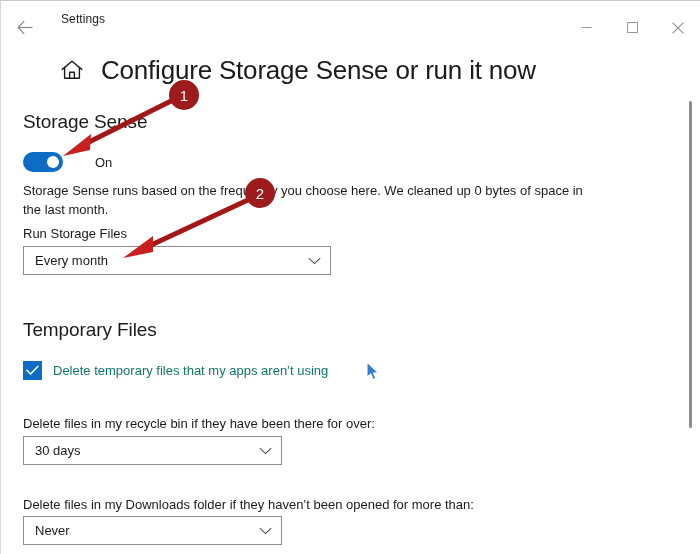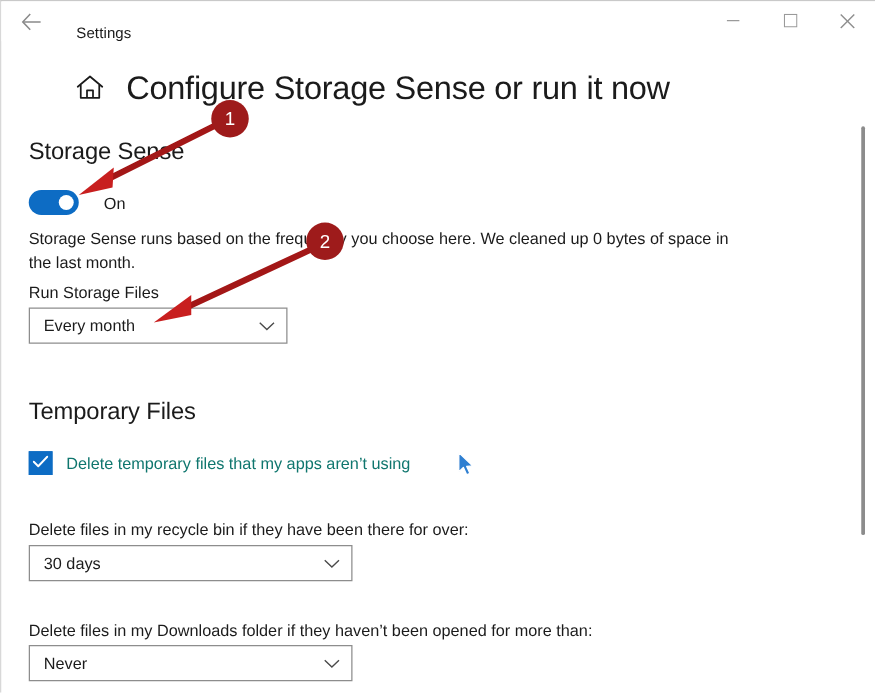--- a/index.html
+++ b/index.html
@@ -20,26 +20,26 @@
     background: #ffffff;
     box-sizing: border-box;
     border-left: 1px solid #d8d8d8;
     border-top: 1px solid #c9c9c9;
     overflow: hidden;
   }
 
   
   #title-bar {
     position: absolute;
-    top: 0; left: 0;
+    top: 11px; left: 0;
     width: 700px;
     height: 32px;
     background: #ffffff;
     display: flex;
-    align-items: flex-end;
+    align-items: flex-start;
   }
   #back-button {
     width: 44px;
     height: 31px;
     display: flex;
     align-items: center;
     justify-content: center;
     margin-left: 2px;
   }
   #back-button svg { display: block; }
@@ -132,21 +132,21 @@
     width: 12px;
     height: 12px;
     border-radius: 50%;
     background: #ffffff;
     top: 4px;
     right: 4px;
   }
   #toggle-state-label {
     font-size: 13px;
     color: #1b1b1b;
-    margin-left: 20px;
+    margin-left: 32px;
     white-space: nowrap;
   }
 
   #storage-sense-description {
     position: absolute;
     left: 22px;
     top: 84px;
     width: 560px;
     font-size: 13px;
     line-height: 19px;
@@ -319,21 +319,21 @@
       <div class="toggle-switch">
         <div class="toggle-knob"></div>
       </div>
       <div id="toggle-state-label">On</div>
     </div>
 
     <div id="storage-sense-description">Storage Sense runs based on the frequency you choose here. We cleaned up 0 bytes of space in the last month.</div>
 
     <div class="field-label" style="left:22px; top:129px;">Run Storage Files</div>
 
-    <div class="combo-box" style="left:22px; top:149px; width:207px;">
+    <div class="combo-box" style="left:22px; top:149px; width:308px;">
       <span class="combo-value">Every month</span>
       <span class="combo-chevron">
         <svg width="13" height="8" viewBox="0 0 13 8">
           <path d="M0.8 1.2 L6.5 6.6 L12.2 1.2" fill="none" stroke="#4a4a4a" stroke-width="1.1"></path>
         </svg>
       </span>
     </div>
 
     <div class="section-heading" style="left:22px; top:222px;">Temporary Files</div>
 

